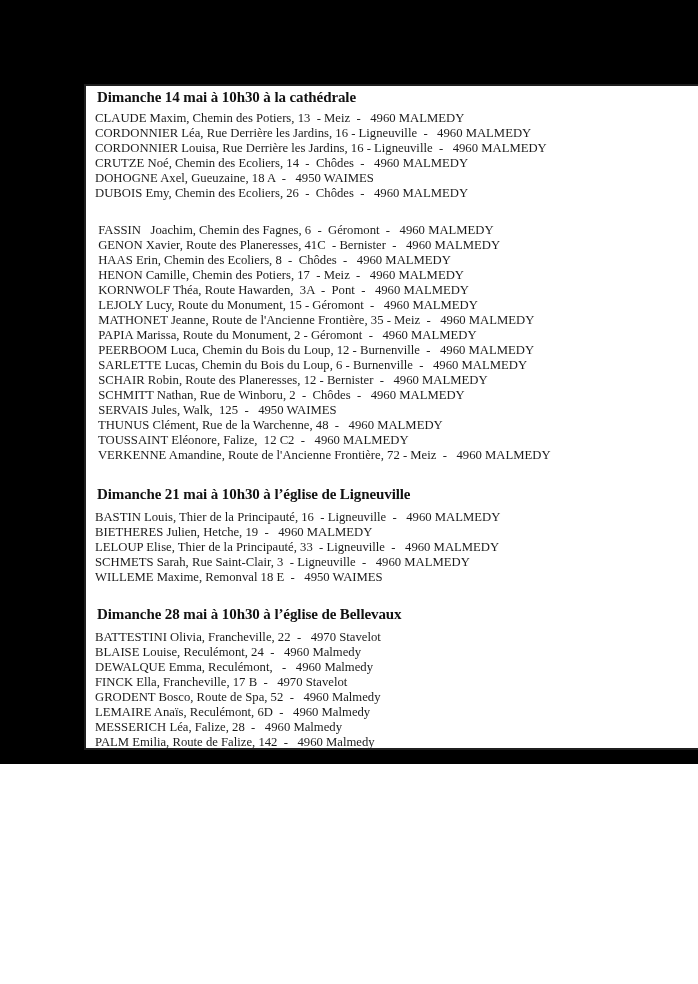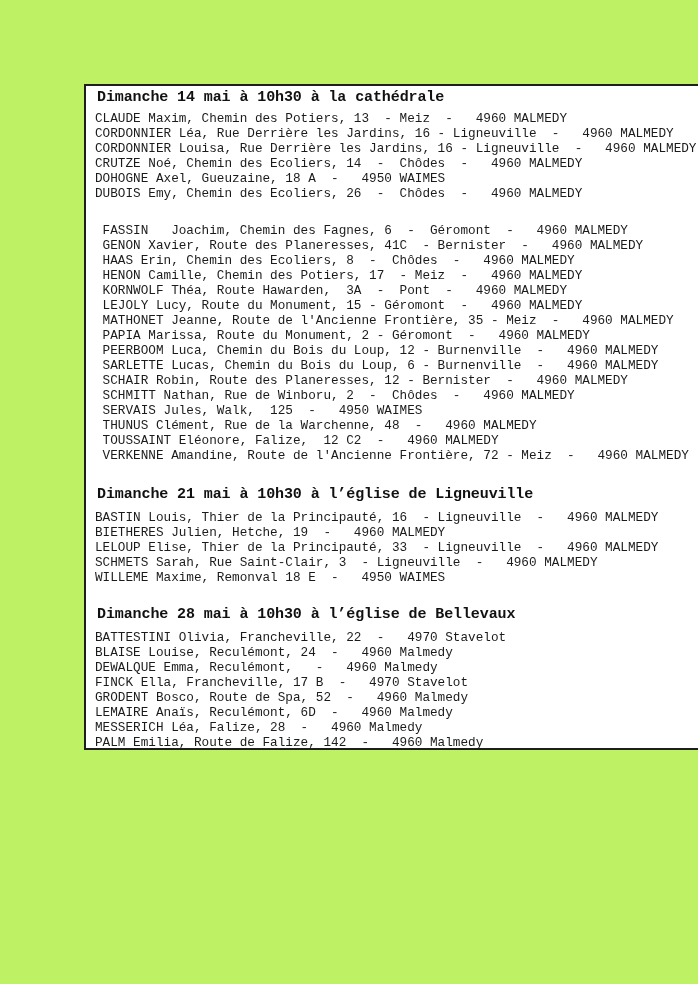--- a/index.html
+++ b/index.html
@@ -1,22 +1,22 @@
 <!DOCTYPE html>
 <html><head>
 <meta charset="utf-8">
 <style>
   html, body { margin: 0; padding: 0; background: #ffffff; }
   .page {
     position: relative;
     width: 698px;
-    height: 984px;
-    background: #bef264;
+    height: 764px;
+    background: #000000;
     overflow: hidden;
-    font-family: Liberation Mono, monospace;
+    font-family: Liberation Serif, serif;
     color: #1b1b1b;
   }
   .box {
     position: absolute;
     left: 84px;
     top: 84px;
     width: 648px;          
     height: 666px;         
     box-sizing: border-box;
     border: 2px solid #1f1f1f;

